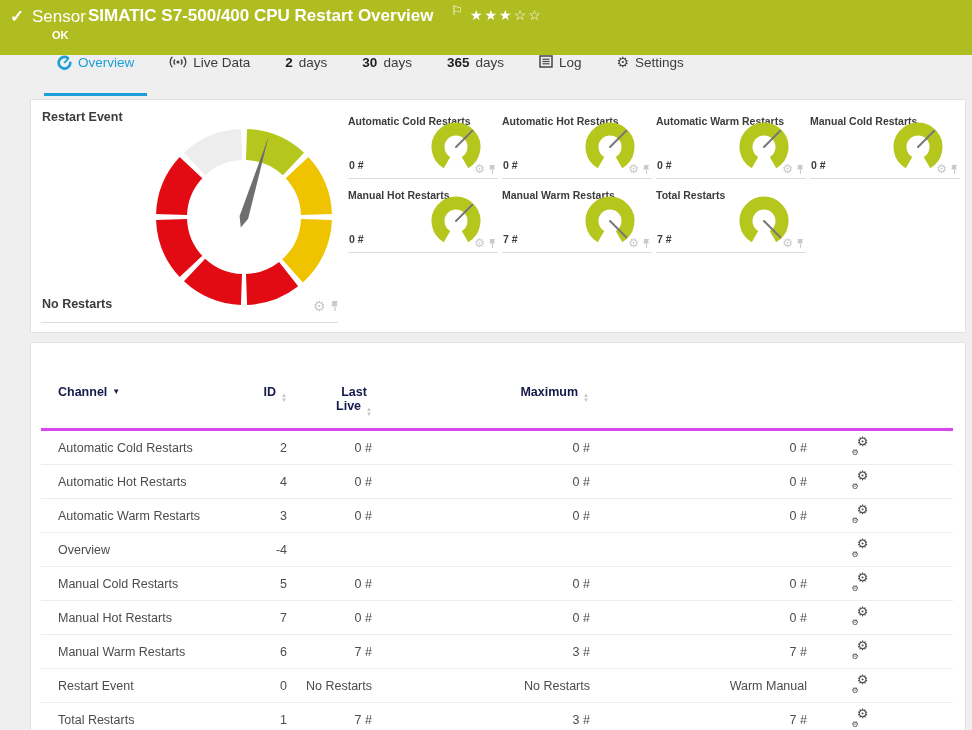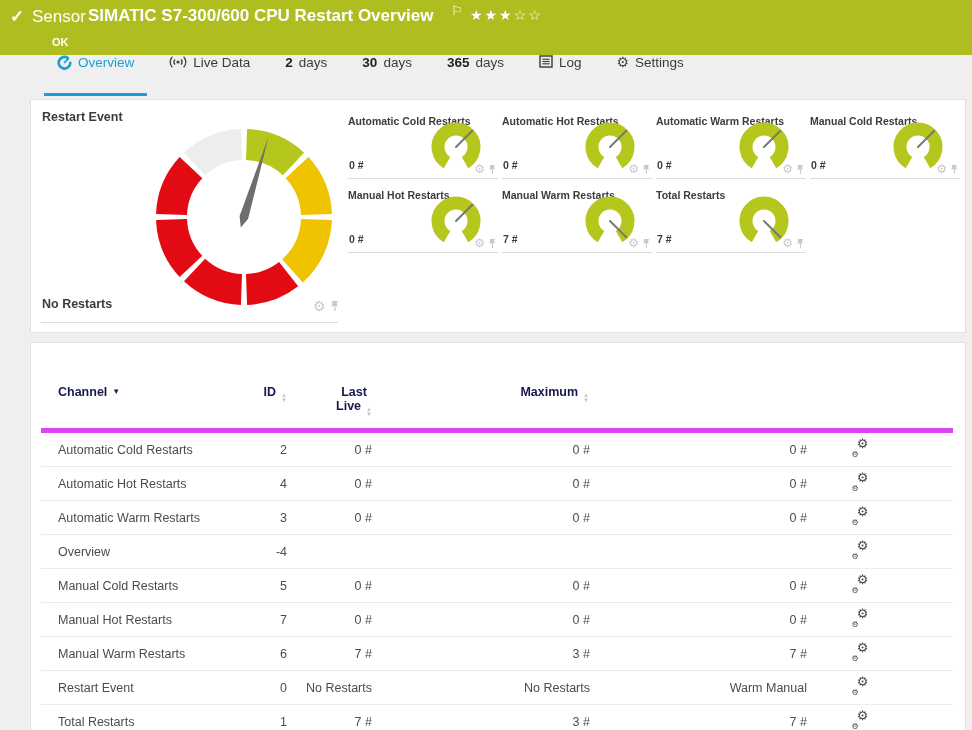--- a/index.html
+++ b/index.html
@@ -9,21 +9,21 @@
     font-family:"Liberation Sans", sans-serif;
     -webkit-font-smoothing:antialiased;
   }
   
   .sensor-header{position:absolute;left:0;top:0;width:972px;height:55px;background:#b0bd21;color:#fff;}
   .check-icon{position:absolute;left:10px;top:6px;font-size:17px;font-weight:bold;}
   .sensor-kind{position:absolute;left:32px;top:7px;font-size:17px;}
   .sensor-title{position:absolute;left:88px;top:6px;font-size:17px;font-weight:bold;margin:0;white-space:nowrap;}
   .flag-icon{position:absolute;left:451px;top:3px;font-size:13px;}
   .star-rating{position:absolute;left:470px;top:7px;font-size:14px;letter-spacing:2px;cursor:pointer;}
-  .sensor-status{position:absolute;left:52px;top:29px;font-size:11px;font-weight:bold;margin-top:7px;}
+  .sensor-status{position:absolute;left:52px;top:29px;font-size:11px;font-weight:bold;}
   
   .tab-bar{position:absolute;left:0;top:55px;width:972px;height:41px;display:flex;align-items:stretch;padding-left:44px;box-sizing:border-box;}
   .tab{display:flex;align-items:flex-start;gap:6px;padding:0 13px;margin-right:9px;font-size:13.5px;color:#3b3b3b;cursor:pointer;border-bottom:3px solid transparent;white-space:nowrap;}
   .tab b{font-weight:bold;color:#222;}
   .tab.active{color:#1b9fd6;border-bottom-color:#1b9fd6;}
   .tab-icon{display:inline-flex;align-items:center;}
   .tab-icon .glyph{font-size:14px;line-height:1;}
   
   .panel{position:absolute;left:30px;width:936px;background:#fff;border:1px solid #e2e2e2;box-sizing:border-box;}
   #gauges-panel{top:99px;height:234px;}
@@ -37,21 +37,21 @@
   .gear-glyph{color:#c9c9c9;font-size:14px;line-height:1;cursor:pointer;}
   .mini-cell .gear-glyph{font-size:12px;}
   .pin-icon{cursor:pointer;display:inline-flex;}
   
   .mini-cell{position:absolute;width:150px;height:63px;border-bottom:1px solid #dcdcdc;}
   .mini-title{font-size:10.5px;font-weight:bold;color:#3c3c3c;white-space:nowrap;}
   .mini-value{position:absolute;left:1px;bottom:7px;font-size:10.5px;font-weight:bold;color:#3c3c3c;}
   .mini-svg{position:absolute;right:15px;top:5px;}
   .mini-icons{position:absolute;right:1px;bottom:3px;display:flex;gap:3px;align-items:center;}
   
-  .thead{display:flex;align-items:flex-start;margin:42px 12px 0 10px;color:#15194b;font-weight:bold;font-size:12.5px;border-bottom:5px solid #d946ef;padding-bottom:11px;}
+  .thead{display:flex;align-items:flex-start;margin:42px 12px 0 10px;color:#15194b;font-weight:bold;font-size:12.5px;border-bottom:3px solid #d946ef;padding-bottom:11px;}
   .trow{display:flex;align-items:center;height:33px;margin:0 12px 0 10px;border-bottom:1px solid #ececec;font-size:12.5px;color:#4c4c4c;}
   .c-ch{width:193px;padding-left:17px;box-sizing:border-box;text-align:left;}
   .c-id{width:53px;text-align:right;}
   .c-lv{width:85px;text-align:right;}
   .c-min{width:218px;text-align:right;}
   .c-max{width:217px;text-align:right;}
   .c-ic{flex:1;text-align:center;padding-right:40px;}
   .sort{display:inline-flex;flex-direction:column;margin-left:5px;vertical-align:-1px;}
   .sort i{font-style:normal;font-size:6px;line-height:5px;color:#c4c4c4;}
   .caret{color:#15194b;font-size:8px;margin-left:5px;vertical-align:2px;}
@@ -59,21 +59,21 @@
   .edit-icon{position:relative;display:inline-block;width:17px;height:17px;cursor:pointer;}
   .edit-icon .g1{position:absolute;right:0;top:-3px;font-size:13px;color:#4a4a4a;line-height:1;}
   .edit-icon .g2{position:absolute;left:0;bottom:-2px;font-size:8px;color:#4a4a4a;line-height:1;}
 </style>
 </head>
 <body>
 
 <header class="sensor-header" style="background: rgb(176, 189, 33);">
   <span class="check-icon">✓</span>
   <span class="sensor-kind">Sensor</span>
-  <h1 class="sensor-title">SIMATIC S7-300/600 CPU Restart Overview</h1>
+  <h1 class="sensor-title">SIMATIC S7-500/400 CPU Restart Overview</h1>
   <span class="flag-icon">⚐</span>
   <span class="star-rating">★★★☆☆</span>
   <span class="sensor-status">OK</span>
 </header>
 
 <nav class="tab-bar" style="--tab-active: #1b9fd6;">
     <div class="tab active">
       <span class="tab-icon">
         <svg width="15" height="15" viewBox="0 0 16 16">
           <path d="M11.6 3.2 A6.2 6.2 0 1 0 14.2 8.4" fill="none" stroke="#1b9fd6" stroke-width="2.8" stroke-linecap="round"></path>

